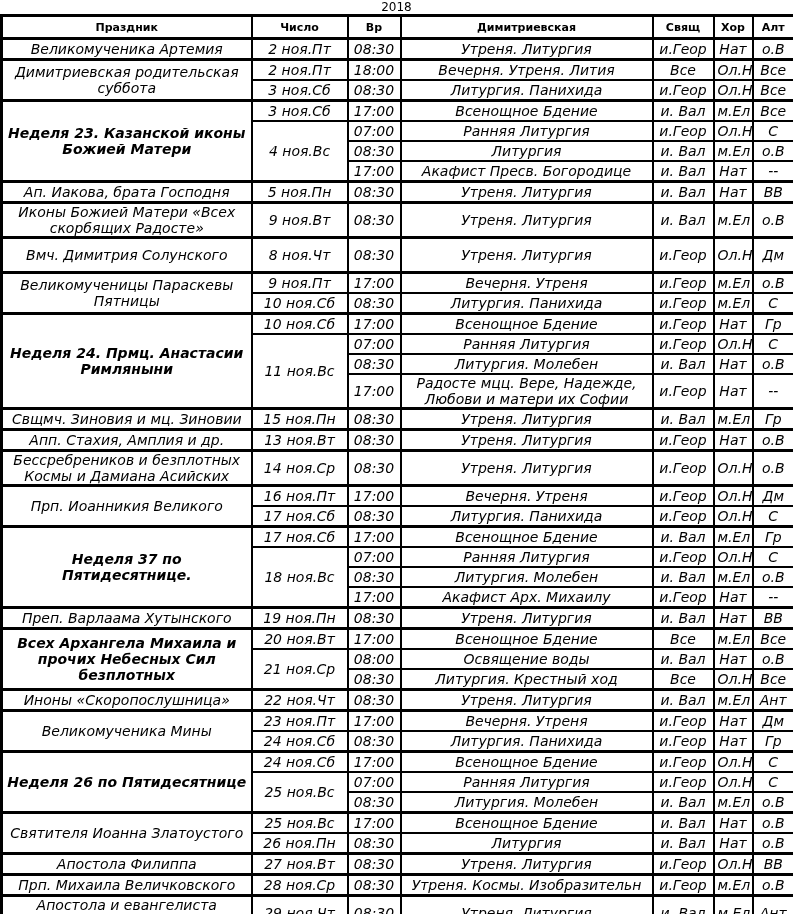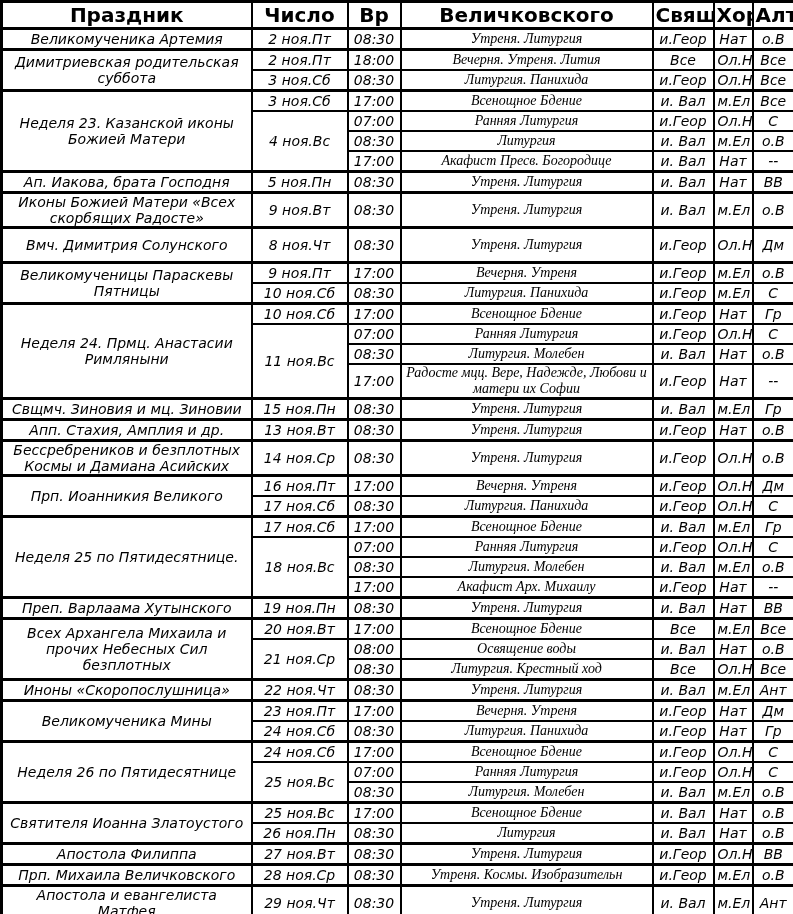--- a/index.html
+++ b/index.html
@@ -2,51 +2,52 @@
 <html lang="ru"><head>
 <meta charset="utf-8">
 <style>
   html,body{margin:0;padding:0;background:#ffffff;color:#000000;
     font-family:"DejaVu Sans",sans-serif;}
   .page{width:793px;}
   .year-title{width:793px;text-align:center;font-size:12px;line-height:14px;
     font-weight:normal;font-style:normal;}
   table.schedule{border-collapse:collapse;table-layout:fixed;width:793px;
     border:3px solid #000;}
-  table.schedule th{border:2px solid #000;font-weight:bold;font-size:20px;
+  table.schedule th{border:2px solid #000;font-weight:bold;font-size:11px;
     height:20px;padding:0 2px;text-align:center;vertical-align:middle;
     overflow:hidden;margin-top:32px;}
   table.schedule td{border:2px solid #000;font-style:italic;font-size:14px;
     line-height:16px;height:18px;padding:0 3px;text-align:center;
     vertical-align:middle;overflow:hidden;}
   tr.group-start td{border-top:3px solid #000;}
-  td.col-service{text-align:left;font-family:Liberation Serif, serif;}
-  td.bold{font-weight:normal;}
+  td.col-service{text-align:left;}
+  td.bold{font-weight:bold;}
   tr.tall td{height:32px;}
 </style>
 </head>
 <body>
 
 <div class="page">
+  <div class="year-title">2018</div>
   <table class="schedule">
     <colgroup>
       <col style="width:250px">
         <col style="width:96px">
         <col style="width:53px">
       <col style="width:252px">
         <col style="width:61px">
         <col style="width:39px">
       <col style="width:42px">
     </colgroup>
     <thead>
       <tr>
         <th>Праздник</th>
         <th>Число</th>
         <th>Вр</th>
-        <th>Величковского</th>
+        <th>Димитриевская</th>
         <th>Свящ</th>
         <th>Хор</th>
         <th>Алт</th>
       </tr>
     </thead>
     <tbody>
         <tr class="group-start">
           <td class="col-holiday">Великомученика Артемия</td>
           <td class="col-date">2 ноя.Пт</td>
           <td class="col-time">08:30</td>
@@ -216,21 +217,21 @@
         </tr>
         <tr>
           <td class="col-date">17 ноя.Сб</td>
           <td class="col-time">08:30</td>
           <td class="col-service">Литургия. Панихида</td>
           <td class="col-priest">и.Геор</td>
           <td class="col-choir">Ол.Н</td>
           <td class="col-altar">С</td>
         </tr>
         <tr class="group-start">
-          <td class="col-holiday bold" rowspan="4">Неделя 25 по Пятидесятнице.</td>
+          <td class="col-holiday bold" rowspan="4">Неделя 37 по Пятидесятнице.</td>
           <td class="col-date">17 ноя.Сб</td>
           <td class="col-time">17:00</td>
           <td class="col-service">Всенощное Бдение</td>
           <td class="col-priest">и. Вал</td>
           <td class="col-choir">м.Ел</td>
           <td class="col-altar">Гр</td>
         </tr>
         <tr>
           <td class="col-date" rowspan="3">18 ноя.Вс</td>
           <td class="col-time">07:00</td>

